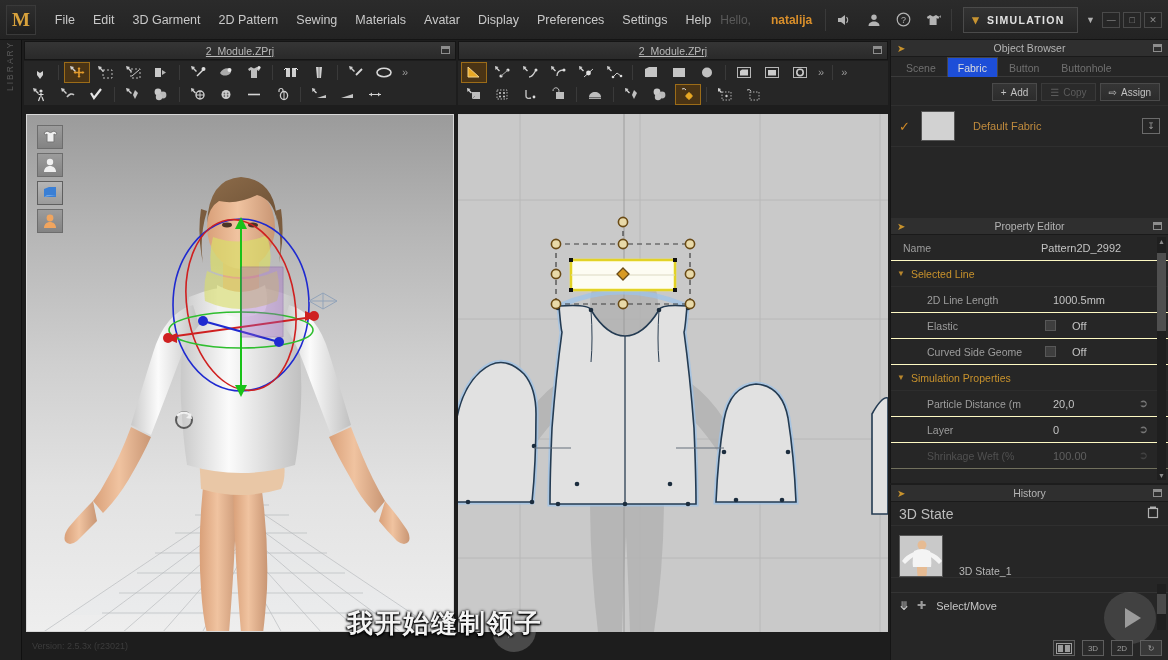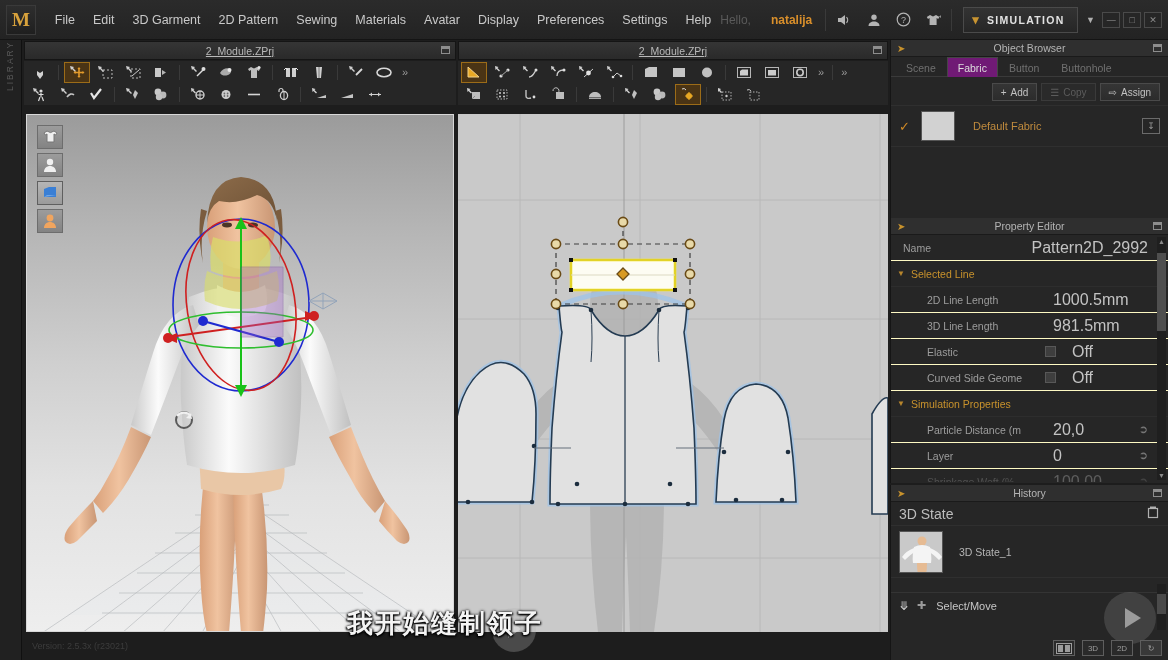--- a/index.html
+++ b/index.html
@@ -144,21 +144,21 @@
     position: absolute; right: 6px; width: 9px; height: 8px;
     border: 1px solid #8d8d8d; border-top-width: 3px;
   }
 
   #objbrowser { top: 40px; height: 178px; }
   .obtabs { display: flex; height: 20px; border-bottom: 1px solid #3a3a3a; padding-left: 4px; }
   .obtab {
     padding: 0 10px; height: 20px; display: flex; align-items: center;
     color: #707070; font-size: 10.5px; border: 1px solid transparent; border-bottom: none;
   }
-  .obtab.active { background: #701a75; color: #ddd; border-color: #454545; }
+  .obtab.active { background: #1d4ed8; color: #ddd; border-color: #454545; }
   .obbtns { display: flex; justify-content: flex-end; gap: 4px; padding: 6px 8px 4px; }
   .obbtn {
     height: 18px; padding: 0 8px; display: flex; align-items: center; gap: 4px;
     background: linear-gradient(#353535,#2c2c2c); border: 1px solid #4a4a4a;
     color: #c2c2c2; font-size: 10px;
   }
   .obbtn.disabled { color: #5c5c5c; border-color: #3a3a3a; background: #2a2a2a; }
   .fabrow {
     display: flex; align-items: center; height: 42px; padding: 0 8px;
     border-top: 1px solid #2f2f2f; border-bottom: 1px solid #2f2f2f;
@@ -172,42 +172,42 @@
   }
 
   #propeditor { top: 218px; height: 265px; }
   .plist { position: relative; height: 247px; overflow: hidden; }
   .prow {
     height: 26px; display: flex; align-items: center;
     border-bottom: 1px solid #fef9c3; padding-left: 12px; padding-right: 20px;
   }
   .plabel { color: #9d9d9d; font-size: 10.5px; width: 130px; }
   .plabel.indent { padding-left: 24px; width: 142px; }
-  .pval { color: #c3c3c3; font-size: 16px; flex: 1; padding-left: 8px; }
+  .pval { color: #c3c3c3; font-size: 11px; flex: 1; padding-left: 8px; }
   .pgroup {
     height: 26px; display: flex; align-items: center; padding-left: 6px;
     border-bottom: 1px solid #2d2d2d;
   }
   .pcaret { color: #b8862c; font-size: 8px; margin-right: 6px; }
   .pgroup .gname { color: #c8922c; font-size: 10.5px; }
   .pcheck { width: 11px; height: 11px; background: #3e3e3e; border: 1px solid #585858; margin-right: 8px; }
   .pwrench { color: #777; font-size: 11px; }
   .pscroll {
     position: absolute; right: 2px; top: 2px; width: 9px; height: 243px; background: #1f1f1f;
   }
   .pscroll .thumb { position: absolute; top: 0; left: 0; width: 9px; height: 78px; background: #4f4f4f; }
   .pscroll .ar { color: #8a8a8a; font-size: 7px; text-align: center; line-height: 9px; }
 
   #history { top: 485px; height: 175px; }
   .hhead {
     height: 24px; display: flex; align-items: center; padding: 0 8px;
     border-bottom: 1px solid #2f2f2f;
   }
   .hhead .htxt { color: #bdbdbd; font-size: 14px; flex: 1; }
-  .hthumbrow { height: 52px; display: flex; align-items: center; padding: 0 8px; border-bottom: 1px solid #2f2f2f; }
+  .hthumbrow { height: 52px; display: flex; align-items: flex-end; padding: 0 8px; border-bottom: 1px solid #2f2f2f; }
   .hthumb { width: 44px; height: 42px; background: #bcbcbc; border: 1px solid #555; overflow: hidden; position: relative; }
   .hname { color: #b5b5b5; font-size: 10.5px; margin-left: 16px; }
   .hsep { height: 14px; }
   .hsel {
     height: 26px; display: flex; align-items: center; padding: 0 8px;
     border-top: 1px solid #343434;
   }
   .hsel .dchev { color: #cfcfcf; font-size: 12px; margin-right: 8px; }
   .hsel .plusi { color: #9a9a9a; font-size: 11px; margin-right: 10px; }
   .hsel .selname { color: #c6c6c6; font-size: 11px; }
@@ -926,24 +926,20 @@
 
       <div class="pgroup">
         <span class="pcaret">▼</span>
         <span class="gname">Selected Line</span>
       </div>
       <div class="prow">
         <span class="plabel indent">2D Line Length</span>
         <span class="pval">1000.5mm</span>
       </div>
       <div class="prow">
-        <span class="plabel indent">3D Line Length</span>
-        <span class="pval">981.5mm</span>
-      </div>
-      <div class="prow">
         <span class="plabel indent">Elastic</span>
         <span class="pcheck"></span>
         <span class="pval">Off</span>
       </div>
       <div class="prow">
         <span class="plabel indent">Curved Side Geome</span>
         <span class="pcheck"></span>
         <span class="pval">Off</span>
       </div>
 

